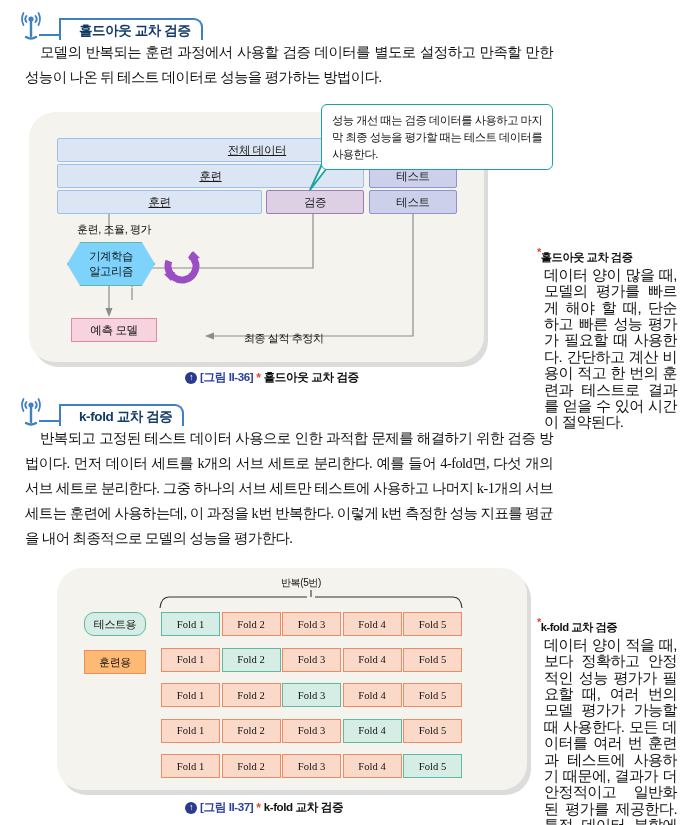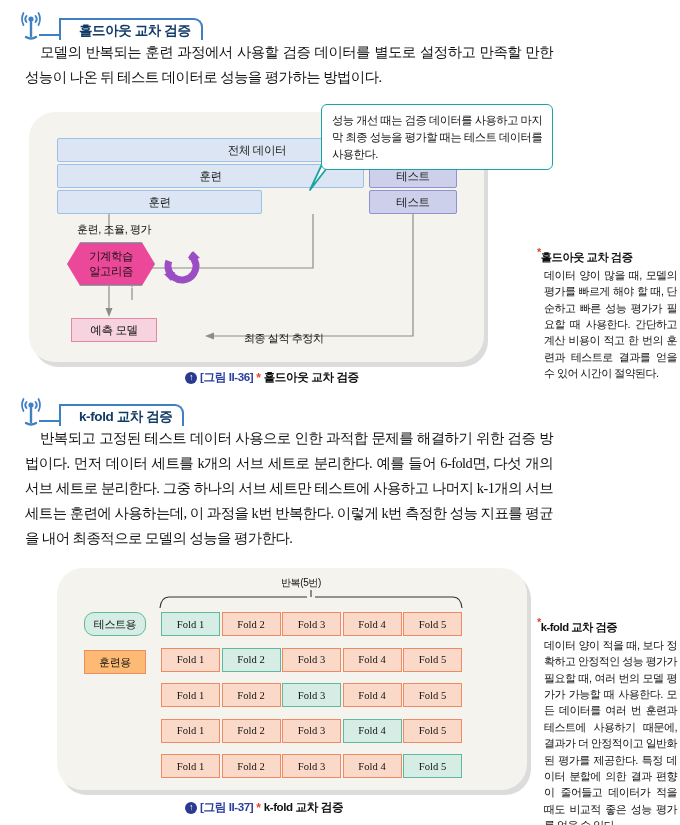--- a/index.html
+++ b/index.html
@@ -62,42 +62,42 @@
   
   .bar {
     position: absolute;
     border-radius: 2px;
     font-size: 11.5px;
     letter-spacing: -0.4px;
     display: flex; align-items: center; justify-content: center;
     color: #1a1a1a;
     font-weight: 500;
   }
-  .bar-blue { background: #dce5f4; border: 1.6px solid #9cc0e8; }
+  .bar-blue { background: #dce5f4; border: 1.6px solid #9cc0e8; text-decoration: underline; }
   .bar-periwinkle { background: #ccd0ea; border: 1.6px solid #8e93cf; }
   .bar-violet { background: #ddd0e4; border: 1.6px solid #9d7bb4; }
 
   
   .callout {
     position: absolute;
     border: 1.8px solid #1aa3a3;
     border-radius: 6px;
     background: #ffffff;
     padding: 7px 9px 6px 10px;
     font-size: 11.3px;
     line-height: 17px;
     letter-spacing: -0.5px;
     color: #111;
     z-index: 6;
   }
 
   
   .hexa {
     position: absolute;
-    background: #ec4899;
+    background: #7dd3fc;
     border: 1.4px solid #63b6a6;
     clip-path: polygon(15% 0, 85% 0, 100% 50%, 85% 100%, 15% 100%, 0 50%);
     display: flex; flex-direction: column; align-items: center; justify-content: center;
     font-size: 11.3px; line-height: 15px; letter-spacing: -0.4px; color: #111;
   }
   .pinkbox {
     position: absolute;
     background: #f7d3e0; border: 1.8px solid #e08aa8;
     display: flex; align-items: center; justify-content: center;
     font-size: 11.6px; letter-spacing: -0.4px; color: #111;
@@ -126,21 +126,21 @@
   .star { color: #e8442a; font-size: 12px; vertical-align: super; }
 
   
   .note { position: absolute; width: 140px; }
   .note-title {
     font-size: 11.3px; font-weight: bold; color: #111; letter-spacing: -0.5px;
     margin-bottom: 2px;
   }
   .note-title .star { font-size: 11px; color: #e8442a; }
   .note-body {
-    font-size: 11px; line-height: 16.4px; letter-spacing: -0.55px;
+    font-size: 15px; line-height: 16.4px; letter-spacing: -0.55px;
     color: #111; text-align: justify; padding-left: 7px;
   }
 
   
   .legend-box {
     position: absolute; width: 62px; height: 24px;
     display: flex; align-items: center; justify-content: center;
     font-size: 11px; letter-spacing: -0.4px; color: #111;
   }
   .lg-test { background: #d5ede4; border: 1.5px solid #5fb9a0; }
@@ -192,20 +192,23 @@
   <div class="bar bar-blue" style="left:48px; top:164px; width:307px; height:24px;">
     <span>훈련</span>
   </div>
   <div class="bar bar-periwinkle" style="left:360px; top:164px; width:88px; height:24px;">
     <span>테스트</span>
   </div>
 
   <div class="bar bar-blue" style="left:48px; top:190px; width:205px; height:24px;">
     <span>훈련</span>
   </div>
+  <div class="bar bar-violet" style="left:257px; top:190px; width:98px; height:24px;">
+    <span>검증</span>
+  </div>
   <div class="bar bar-periwinkle" style="left:360px; top:190px; width:88px; height:24px;">
     <span>테스트</span>
   </div>
 
   <div class="callout" style="left:312px; top:104px; width:232px;">
     <span>성능 개선 때는 검증 데이터를 사용하고 마지막 최종 성능을 평가할 때는 테스트 데이터를 사용한다.</span>
   </div>
 
   <svg style="left:0; top:0; width:680px; height:260px;">
     <path d="M322 145 L301 190 L334 147 Z" fill="#ffffff" stroke="#1aa3a3" stroke-width="1.8" stroke-linejoin="round"></path>
@@ -271,21 +274,21 @@
         <path d="M0.5 7 Q-2.5 13 0.5 19" stroke="#3f7fc4" stroke-width="1.7" fill="none" stroke-linecap="round"></path>
         <path d="M12.5 10 Q15 13 12.5 16" stroke="#3f7fc4" stroke-width="1.9" fill="none" stroke-linecap="round"></path>
         <path d="M15.5 7 Q18.5 13 15.5 19" stroke="#3f7fc4" stroke-width="1.7" fill="none" stroke-linecap="round"></path>
       </svg>
     </div>
     <div class="head-tab">k-fold 교차 검증</div>
   </div>
   <div class="head-underline" style="left:30px; top:420px; width:132px;"></div>
 
   <div class="para" style="left:16px; top:426px; width:528px;">
-    <span class="ind">반복되고 고정된 테스트 데이터 사용으로 인한 과적합 문제를 해결하기 위한 검증 방법이다. 먼저 데이터 세트를 k개의 서브 세트로 분리한다. 예를 들어 6-fold면, 다섯 개의 서브 세트로 분리한다. 그중 하나의 서브 세트만 테스트에 사용하고 나머지 k-1개의 서브 세트는 훈련에 사용하는데, 이 과정을 k번 반복한다. 이렇게 k번 측정한 성능 지표를 평균을 내어 최종적으로 모델의 성능을 평가한다.</span>
+    <span class="ind">반복되고 고정된 테스트 데이터 사용으로 인한 과적합 문제를 해결하기 위한 검증 방법이다. 먼저 데이터 세트를 k개의 서브 세트로 분리한다. 예를 들어 4-fold면, 다섯 개의 서브 세트로 분리한다. 그중 하나의 서브 세트만 테스트에 사용하고 나머지 k-1개의 서브 세트는 훈련에 사용하는데, 이 과정을 k번 반복한다. 이렇게 k번 측정한 성능 지표를 평균을 내어 최종적으로 모델의 성능을 평가한다.</span>
   </div>
 
   <div class="fig-box" style="left:48px; top:568px; width:470px; height:222px;"></div>
 
   <div class="rep-label" style="left:272px; top:576px;">반복(5번)</div>
   <svg style="left:0; top:0; width:680px; height:825px;">
     <path d="M151 608 Q152 597 160 597 L298 597" stroke="#333" stroke-width="1.1" fill="none"></path>
     <path d="M306 597 L444 597 Q452 597 453 608" stroke="#333" stroke-width="1.1" fill="none"></path>
     <path d="M302 590 L302 597" stroke="#333" stroke-width="1.1" fill="none"></path>
   </svg>

